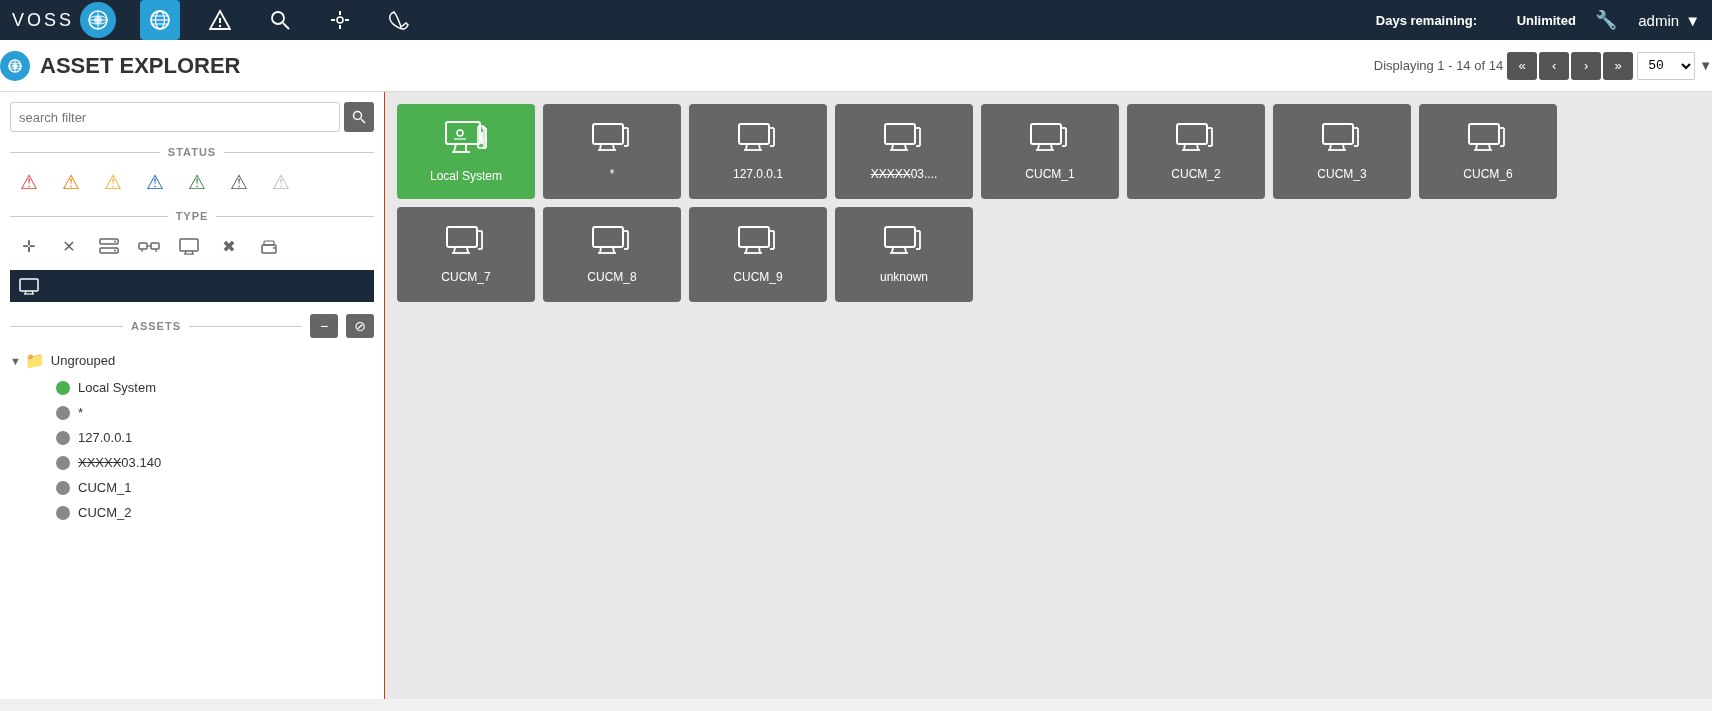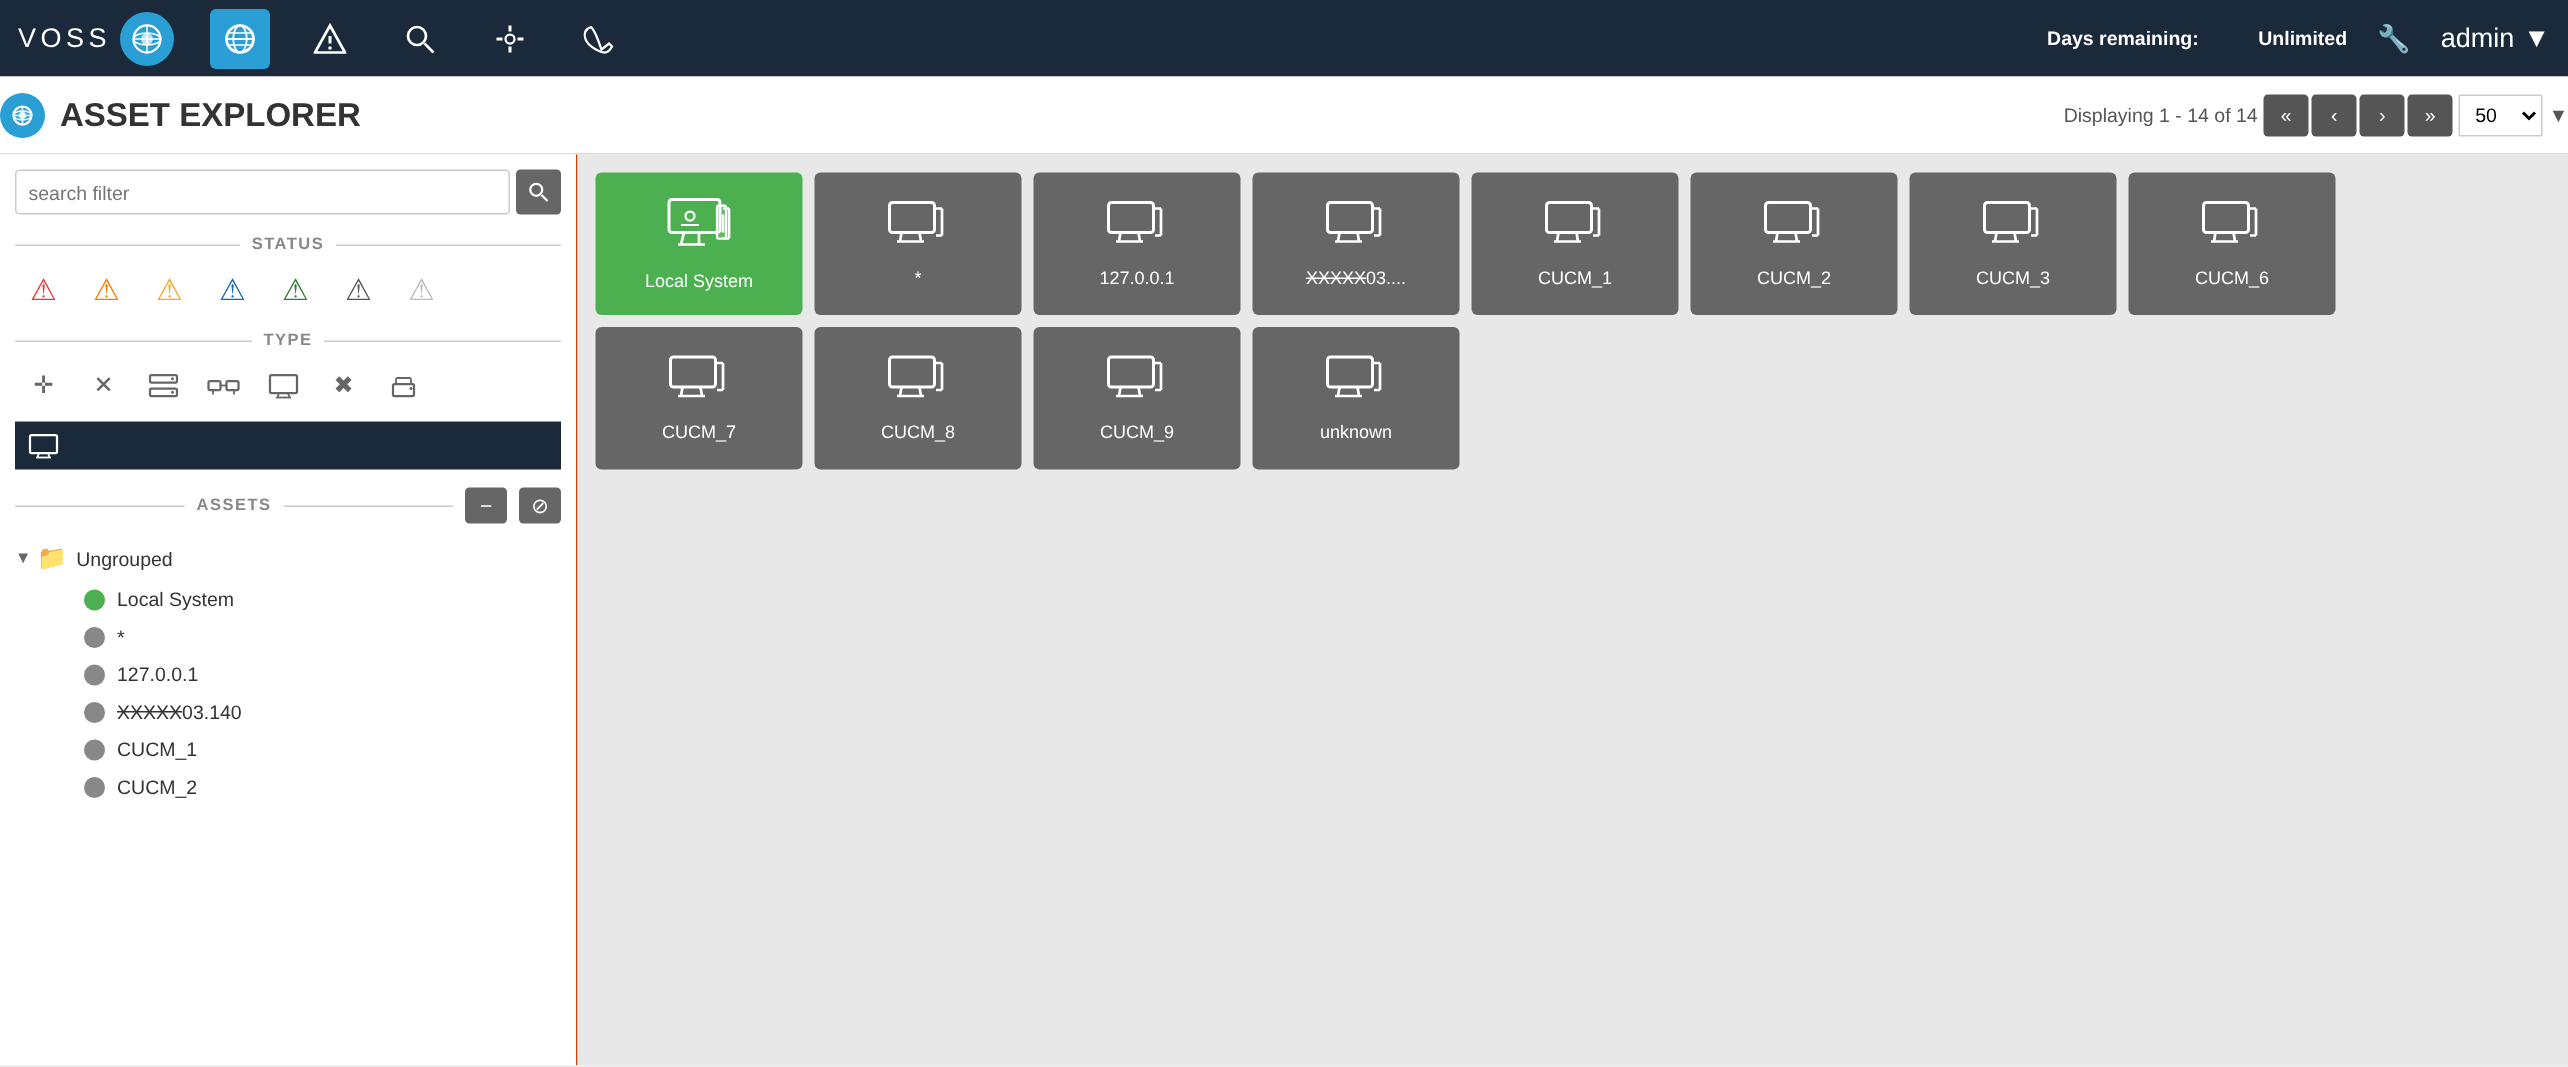--- a/index.html
+++ b/index.html
@@ -1,21 +1,21 @@
 <!DOCTYPE html>
 <html><head>
   <meta charset="utf-8">
   <style>
     * { box-sizing: border-box; margin: 0; padding: 0; }
     body { font-family: Arial, sans-serif; background: #f0f0f0; overflow: hidden; width: 1712px; height: 711px; }
 
     
     .top-nav {
       background: #1a2a3a;
-      height: 51px;
+      height: 40px;
       display: flex;
       align-items: center;
       padding: 0 12px;
       color: white;
     }
     .nav-brand {
       display: flex;
       align-items: center;
       gap: 6px;
       margin-right: 16px;
@@ -67,21 +67,21 @@
       color: white;
       font-size: 18px;
       margin-right: 20px;
       cursor: pointer;
     }
     .nav-admin {
       display: flex;
       align-items: center;
       gap: 6px;
       color: white;
-      font-size: 18px;
+      font-size: 15px;
       cursor: pointer;
     }
 
     
     .page-header {
       background: white;
       height: 52px;
       display: flex;
       align-items: center;
       padding: 0 0;
@@ -135,20 +135,21 @@
       font-size: 13px;
     }
     .per-page-select {
       background: white;
       border: 1px solid #ccc;
       border-radius: 1px;
       padding: 2px 6px;
       font-size: 13px;
       cursor: pointer;
       height: 28px;
+      font-family: Liberation Mono, monospace;
     }
 
     
     .main-layout {
       display: flex;
       height: calc(711px - 52px - 52px);
     }
 
     
     .sidebar {

